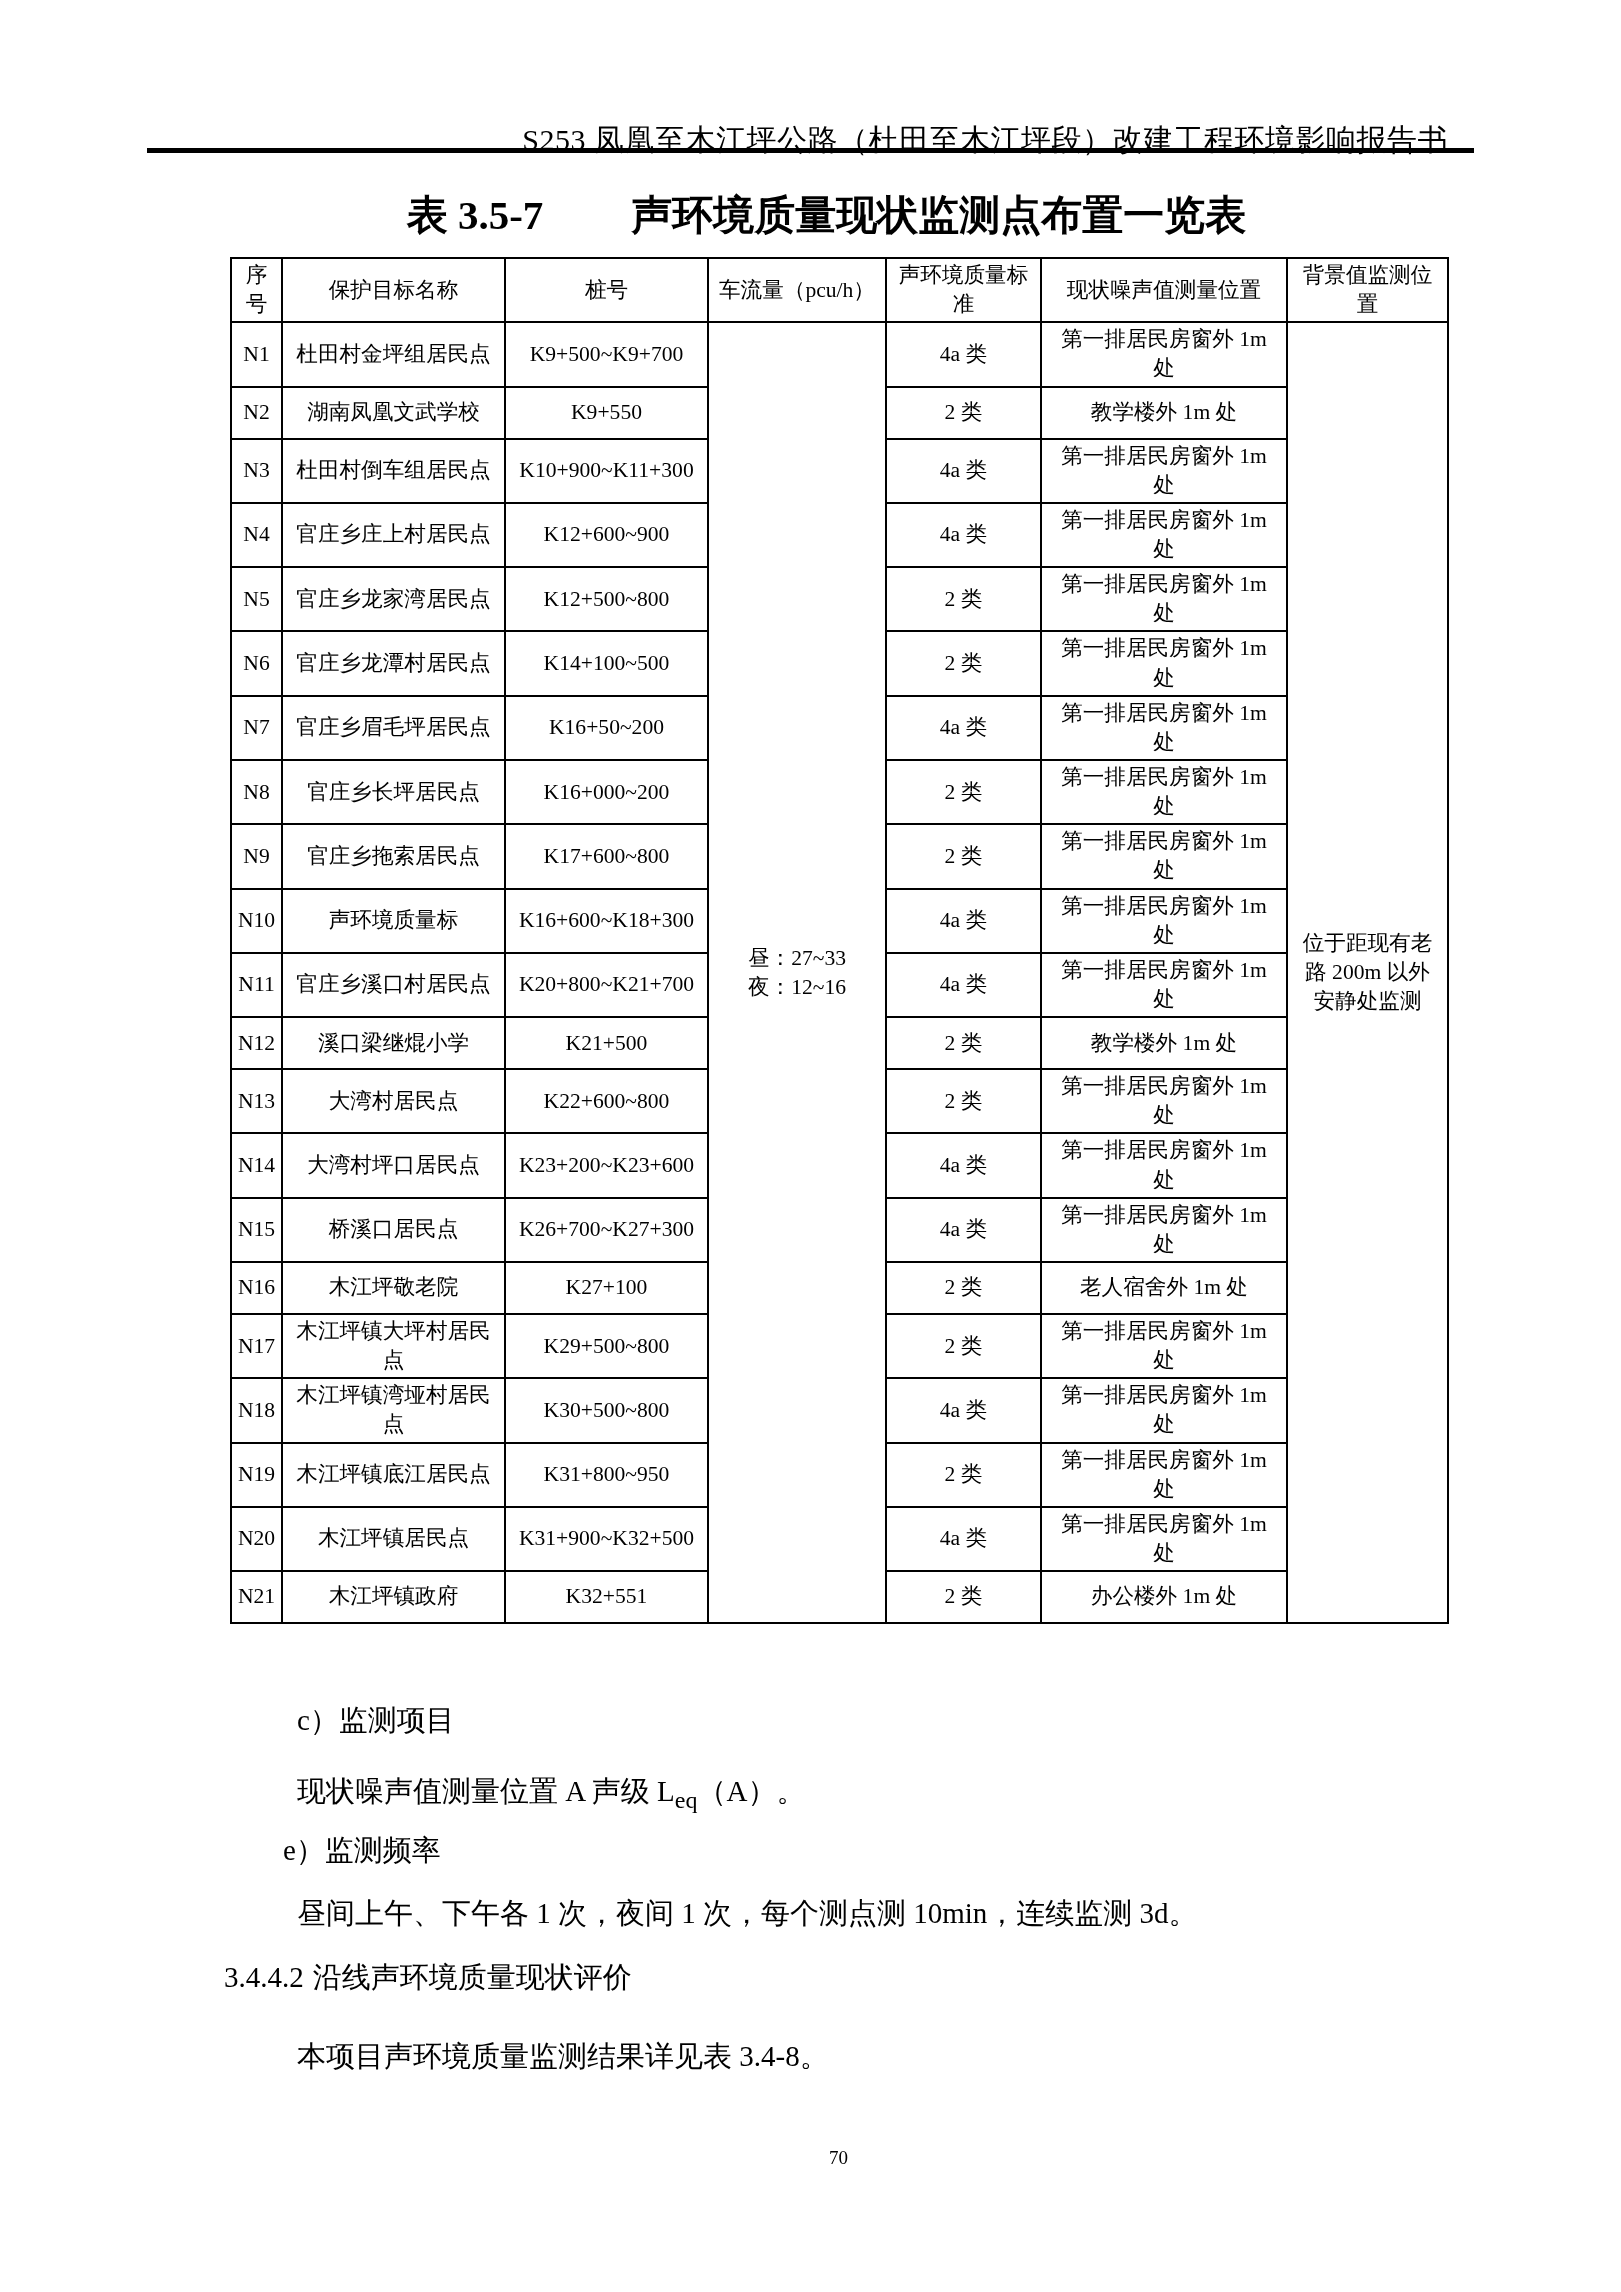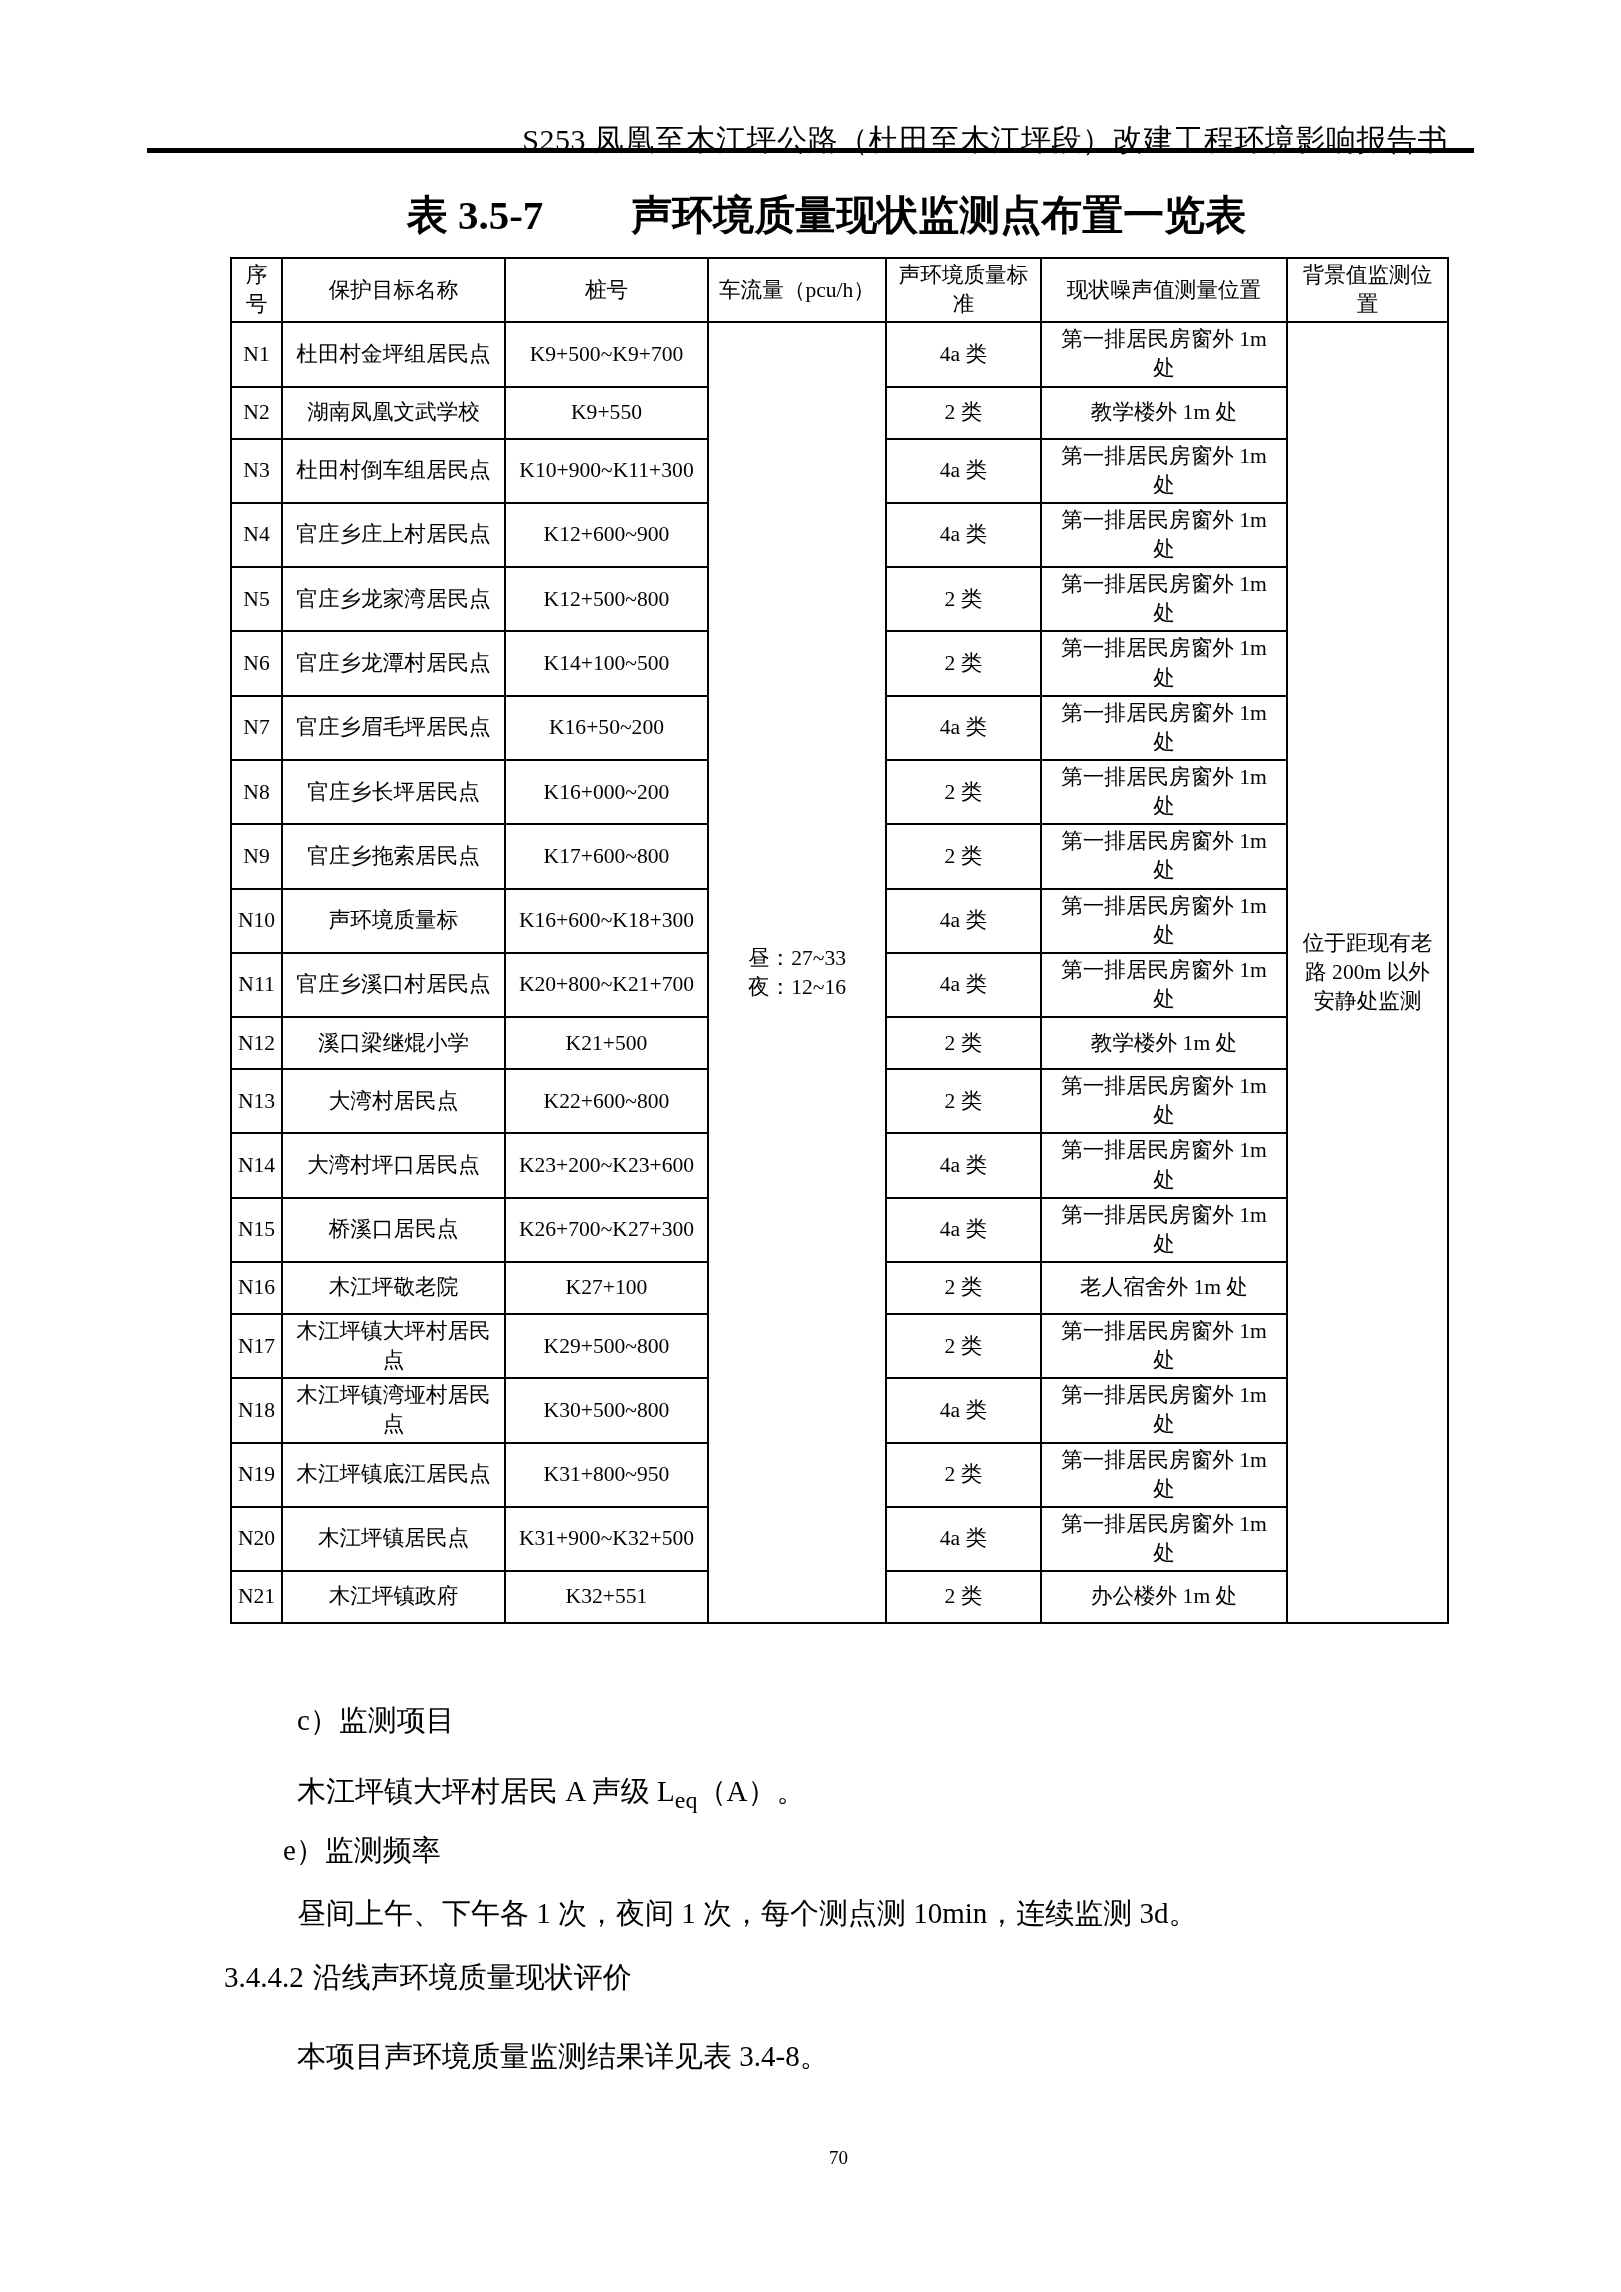--- a/index.html
+++ b/index.html
@@ -238,21 +238,21 @@
         <td>木江坪镇政府</td>
         <td>K32+551</td>
         <td>2 类</td>
         <td>办公楼外 1m 处</td>
       </tr>
     </tbody>
 </table>
 
 <div class="abs note" style="left:297px;top:1705px">c）监测项目</div>
 <div class="abs note" style="left:297px;top:1776px">
-  <span>木江坪镇大坪村居民 A 声级 L</span><span class="sub">eq</span><span>（A）。</span>
+  <span>现状噪声值测量位置 A 声级 L</span><span class="sub">eq</span><span>（A）。</span>
 </div>
 <div class="abs note" style="left:283px;top:1835px">e）监测频率</div>
 <div class="abs note" style="left:297px;top:1898px">昼间上午、下午各 1 次，夜间 1 次，每个测点测 10min，连续监测 3d。</div>
 <div class="abs note" id="section-heading" style="left:224px;top:1962px">
   <span>3.4.4.2</span><span class="sec-title">沿线声环境质量现状评价</span>
 </div>
 <div class="abs note" style="left:297px;top:2041px">本项目声环境质量监测结果详见表 3.4-8。</div>
 
 <div class="abs" id="page-number">70</div>
 

